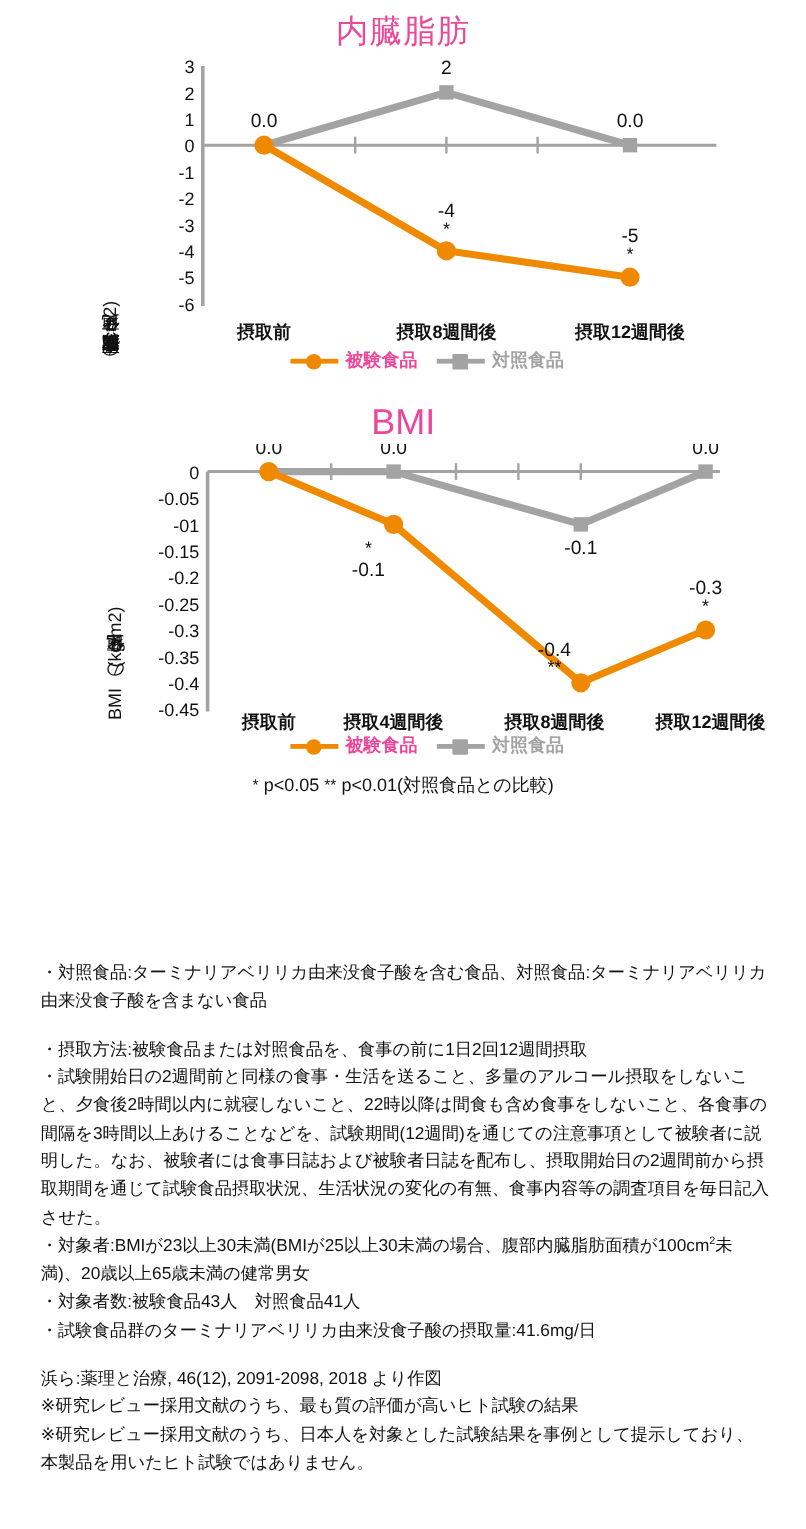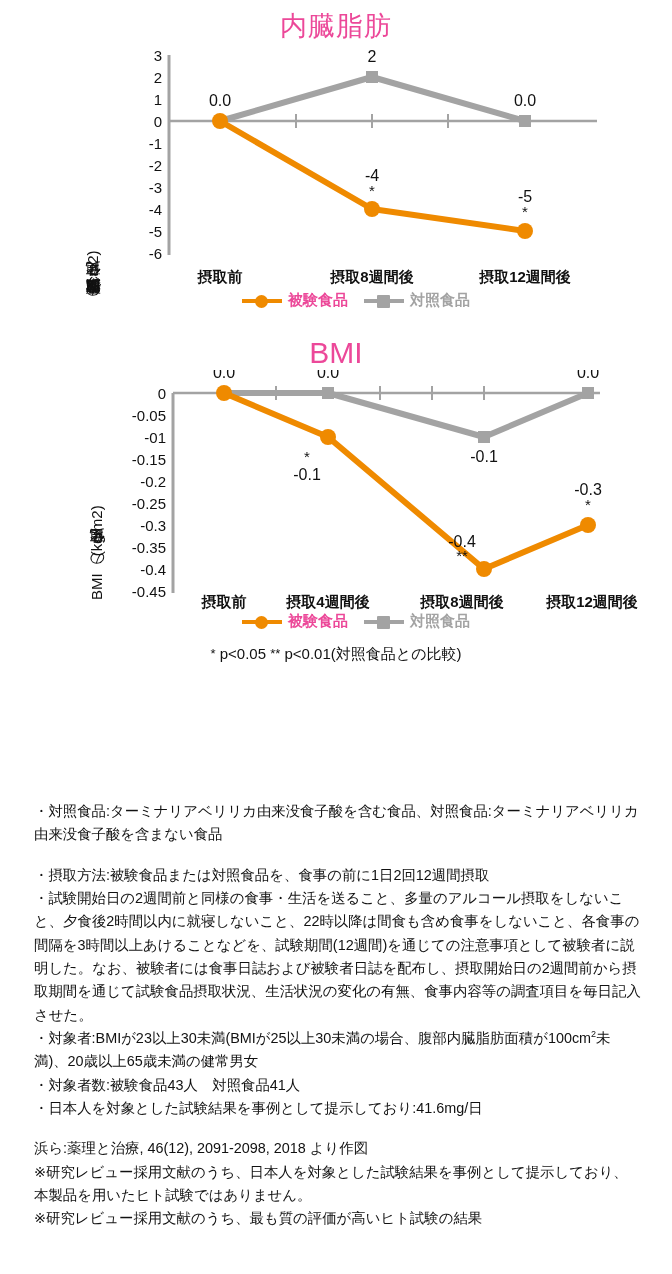--- a/index.html
+++ b/index.html
@@ -273,17 +273,17 @@
     <span>p&lt;0.01(対照食品との比較)</span>
   </div>
 </div>
 
 <div class="textblock" style="top:800px;">
   <p>・対照食品:ターミナリアベリリカ由来没食子酸を含む食品、対照食品:ターミナリアベリリカ由来没食子酸を含まない食品</p>
   <p class="gap">・摂取方法:被験食品または対照食品を、食事の前に1日2回12週間摂取</p>
   <p>・試験開始日の2週間前と同様の食事・生活を送ること、多量のアルコール摂取をしないこと、夕食後2時間以内に就寝しないこと、22時以降は間食も含め食事をしないこと、各食事の間隔を3時間以上あけることなどを、試験期間(12週間)を通じての注意事項として被験者に説明した。なお、被験者には食事日誌および被験者日誌を配布し、摂取開始日の2週間前から摂取期間を通じて試験食品摂取状況、生活状況の変化の有無、食事内容等の調査項目を毎日記入させた。</p>
   <p><span>・対象者:BMIが23以上30未満(BMIが25以上30未満の場合、腹部内臓脂肪面積が100cm</span><sup>2</sup><span>未満)、20歳以上65歳未満の健常男女</span></p>
   <p>・対象者数:被験食品43人　対照食品41人</p>
-  <p>・日本人を対象とした試験結果を事例として提示しており:41.6mg/日</p>
+  <p>・試験食品群のターミナリアベリリカ由来没食子酸の摂取量:41.6mg/日</p>
   <p class="gap">浜ら:薬理と治療, 46(12), 2091-2098, 2018 より作図</p>
+  <p>※研究レビュー採用文献のうち、最も質の評価が高いヒト試験の結果</p>
   <p>※研究レビュー採用文献のうち、日本人を対象とした試験結果を事例として提示しており、本製品を用いたヒト試験ではありません。</p>
-  <p>※研究レビュー採用文献のうち、最も質の評価が高いヒト試験の結果</p>
 </div>
 
 </body></html>

